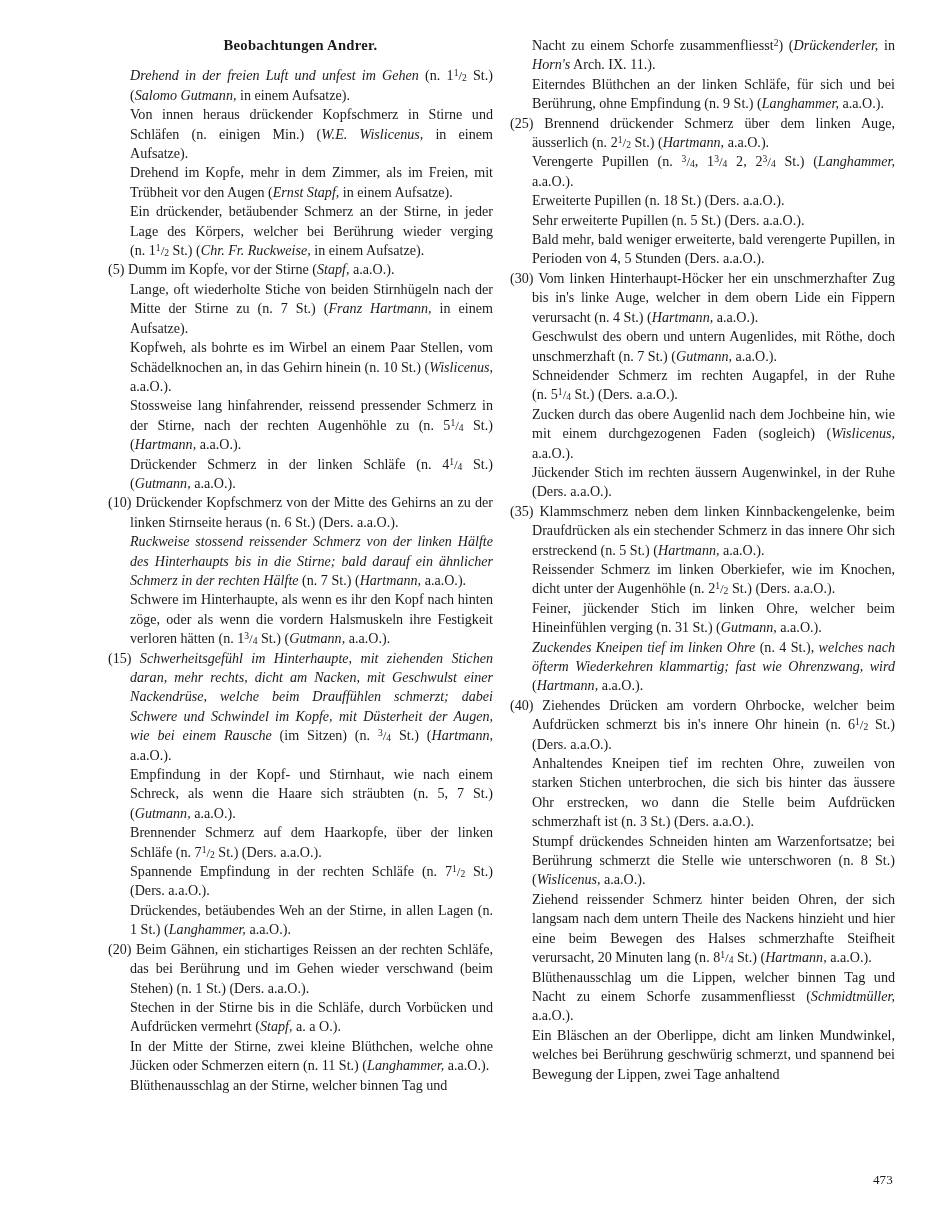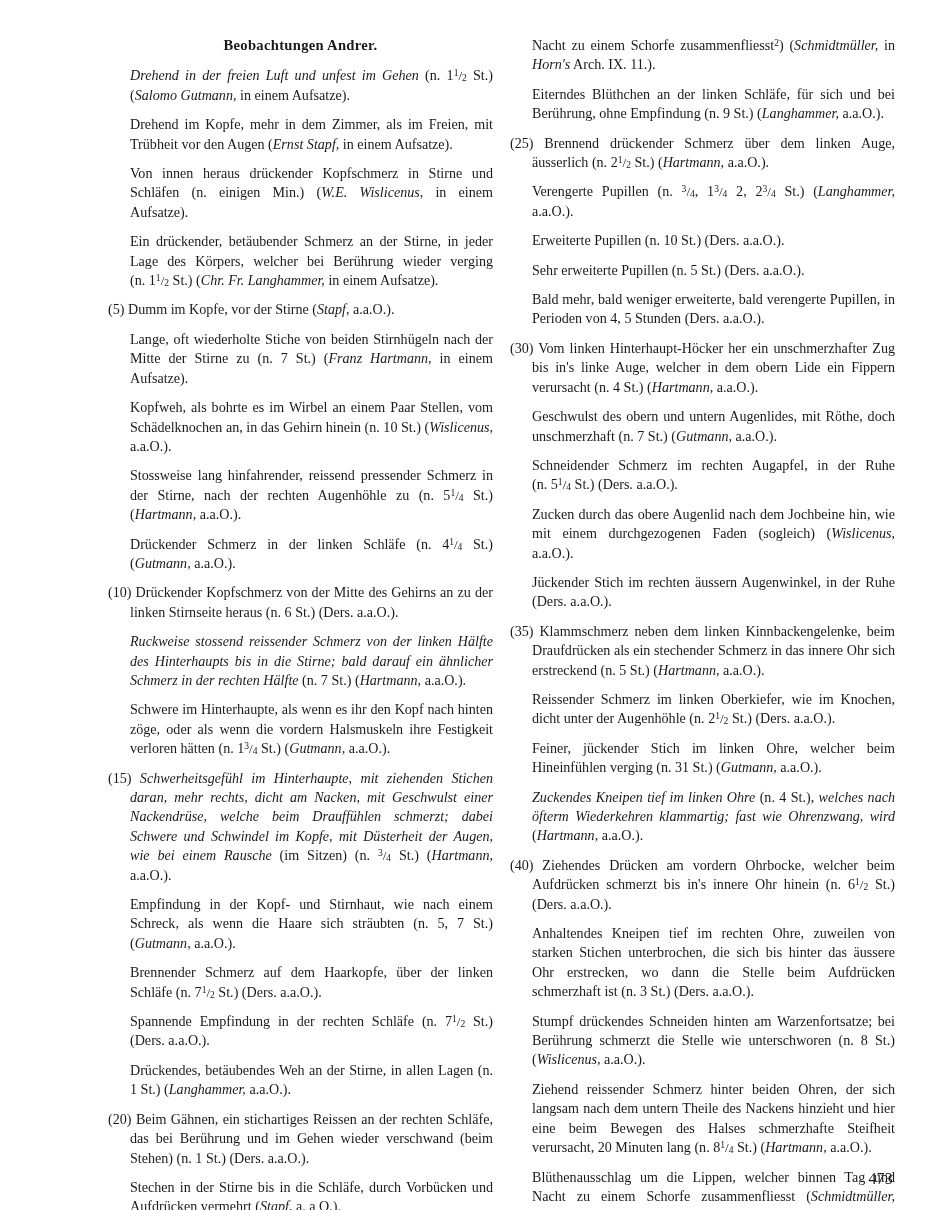--- a/index.html
+++ b/index.html
@@ -49,21 +49,21 @@
     text-indent: -22px;
   }
   .entry.numbered {
     padding-left: 22px;
     text-indent: -22px;
   }
   .entry.plain {
     padding-left: 22px;
     text-indent: 0;
   }
-  .entry + .entry { margin-top: 10px; }
+  .entry + .entry { margin-top: 0px; }
 
   i, .it { font-style: italic; }
 
   
   .frac { white-space: nowrap; }
   .frac sup, .frac sub {
     font-size: 0.68em;
     line-height: 0;
   }
   .frac sup { vertical-align: 0.45em; }
@@ -73,40 +73,40 @@
   sup.fn {
     font-size: 0.68em;
     vertical-align: 0.42em;
     line-height: 0;
   }
 
   .folio {
     position: absolute;
     right: 42px;
     bottom: 22px;
-    font-size: 16px;
+    font-size: 13px;
     letter-spacing: 0.2px;
   }
 </style>
 </head>
 <body>
 
 <div class="page">
 
   <div class="col col-left">
 
     <div class="page-title">Beobachtungen Andrer.</div>
 
     <p class="entry plain"><i>Drehend in der freien Luft und unfest im Gehen</i> (n.&nbsp;<span class="frac">1<sup>1</sup><span class="sl">/</span><sub>2</sub></span> St.) (<i>Salomo Gutmann,</i> in einem Aufsatze).</p>
 
+    <p class="entry plain">Von innen heraus drückender Kopfschmerz in Stirne und Schläfen (n. einigen Min.) (<i>W.E. Wislicenus,</i> in einem Aufsatze).</p>
+
     <p class="entry plain">Drehend im Kopfe, mehr in dem Zimmer, als im Freien, mit Trübheit vor den Augen (<i>Ernst Stapf,</i> in einem Auf­satze).</p>
 
-    <p class="entry plain">Von innen heraus drückender Kopfschmerz in Stirne und Schläfen (n. einigen Min.) (<i>W.E. Wislicenus,</i> in einem Aufsatze).</p>
-
-    <p class="entry plain">Ein drückender, betäubender Schmerz an der Stirne, in jeder Lage des Körpers, welcher bei Berührung wieder verging (n.&nbsp;<span class="frac">1<sup>1</sup><span class="sl">/</span><sub>2</sub></span> St.) (<i>Chr. Fr. Langhammer,</i> in einem Aufsatze).</p>
+    <p class="entry plain">Ein drückender, betäubender Schmerz an der Stirne, in jeder Lage des Körpers, welcher bei Berührung wieder verging (n.&nbsp;<span class="frac">1<sup>1</sup><span class="sl">/</span><sub>2</sub></span> St.) (<i>Chr. Fr. Ruckweise,</i> in einem Aufsatze).</p>
 
     <p class="entry numbered">(5) Dumm im Kopfe, vor der Stirne (<i>Stapf,</i> a.a.O.).</p>
 
     <p class="entry plain">Lange, oft wiederholte Stiche von beiden Stirnhügeln nach der Mitte der Stirne zu (n. 7 St.) (<i>Franz Hartmann,</i> in einem Aufsatze).</p>
 
     <p class="entry plain">Kopfweh, als bohrte es im Wirbel an einem Paar Stellen, vom Schädelknochen an, in das Gehirn hinein (n. 10 St.) (<i>Wislicenus,</i> a.a.O.).</p>
 
     <p class="entry plain">Stossweise lang hinfahrender, reissend pressender Schmerz in der Stirne, nach der rechten Augenhöhle zu (n.&nbsp;<span class="frac">5<sup>1</sup><span class="sl">/</span><sub>4</sub></span> St.) (<i>Hartmann,</i> a.a.O.).</p>
 
     <p class="entry plain">Drückender Schmerz in der linken Schläfe (n.&nbsp;<span class="frac">4<sup>1</sup><span class="sl">/</span><sub>4</sub></span> St.) (<i>Gutmann,</i> a.a.O.).</p>
@@ -134,29 +134,29 @@
     <p class="entry plain">Stechen in der Stirne bis in die Schläfe, durch Vorbücken und Aufdrücken vermehrt (<i>Stapf,</i> a. a O.).</p>
 
     <p class="entry plain">In der Mitte der Stirne, zwei kleine Blüthchen, welche ohne Jücken oder Schmerzen eitern (n. 11 St.) (<i>Langhammer,</i> a.a.O.).</p>
 
     <p class="entry plain">Blüthenausschlag an der Stirne, welcher binnen Tag und</p>
 
   </div>
 
   <div class="col col-right">
 
-    <p class="entry plain">Nacht zu einem Schorfe zusammenfliesst<sup class="fn">2</sup>) (<i>Schmidtmül­ler,</i> in <i>Horn's</i> Arch. IX. 11.).</p>
+    <p class="entry plain">Nacht zu einem Schorfe zusammenfliesst<sup class="fn">2</sup>) (<i>Drückender­ler,</i> in <i>Horn's</i> Arch. IX. 11.).</p>
 
     <p class="entry plain">Eiterndes Blüthchen an der linken Schläfe, für sich und bei Berührung, ohne Empfindung (n. 9 St.) (<i>Langhammer,</i> a.a.O.).</p>
 
     <p class="entry numbered">(25) Brennend drückender Schmerz über dem linken Auge, äusserlich (n.&nbsp;<span class="frac">2<sup>1</sup><span class="sl">/</span><sub>2</sub></span> St.) (<i>Hartmann,</i> a.a.O.).</p>
 
     <p class="entry plain">Verengerte Pupillen (n.&nbsp;<span class="frac"><sup>3</sup><span class="sl">/</span><sub>4</sub></span>, <span class="frac">1<sup>3</sup><span class="sl">/</span><sub>4</sub></span> 2, <span class="frac">2<sup>3</sup><span class="sl">/</span><sub>4</sub></span> St.) (<i>Langhammer,</i> a.a.O.).</p>
 
-    <p class="entry plain">Erweiterte Pupillen (n. 10 St.) (Ders. a.a.O.).</p>
+    <p class="entry plain">Erweiterte Pupillen (n. 18 St.) (Ders. a.a.O.).</p>
 
     <p class="entry plain">Sehr erweiterte Pupillen (n. 5 St.) (Ders. a.a.O.).</p>
 
     <p class="entry plain">Bald mehr, bald weniger erweiterte, bald verengerte Pupil­len, in Perioden von 4, 5 Stunden (Ders. a.a.O.).</p>
 
     <p class="entry numbered">(30) Vom linken Hinterhaupt-Höcker her ein unschmerzhafter Zug bis in's linke Auge, welcher in dem obern Lide ein Fippern verursacht (n. 4 St.) (<i>Hartmann,</i> a.a.O.).</p>
 
     <p class="entry plain">Geschwulst des obern und untern Augenlides, mit Röthe, doch unschmerzhaft (n. 7 St.) (<i>Gutmann,</i> a.a.O.).</p>
 
     <p class="entry plain">Schneidender Schmerz im rechten Augapfel, in der Ruhe (n.&nbsp;<span class="frac">5<sup>1</sup><span class="sl">/</span><sub>4</sub></span> St.) (Ders. a.a.O.).</p>

